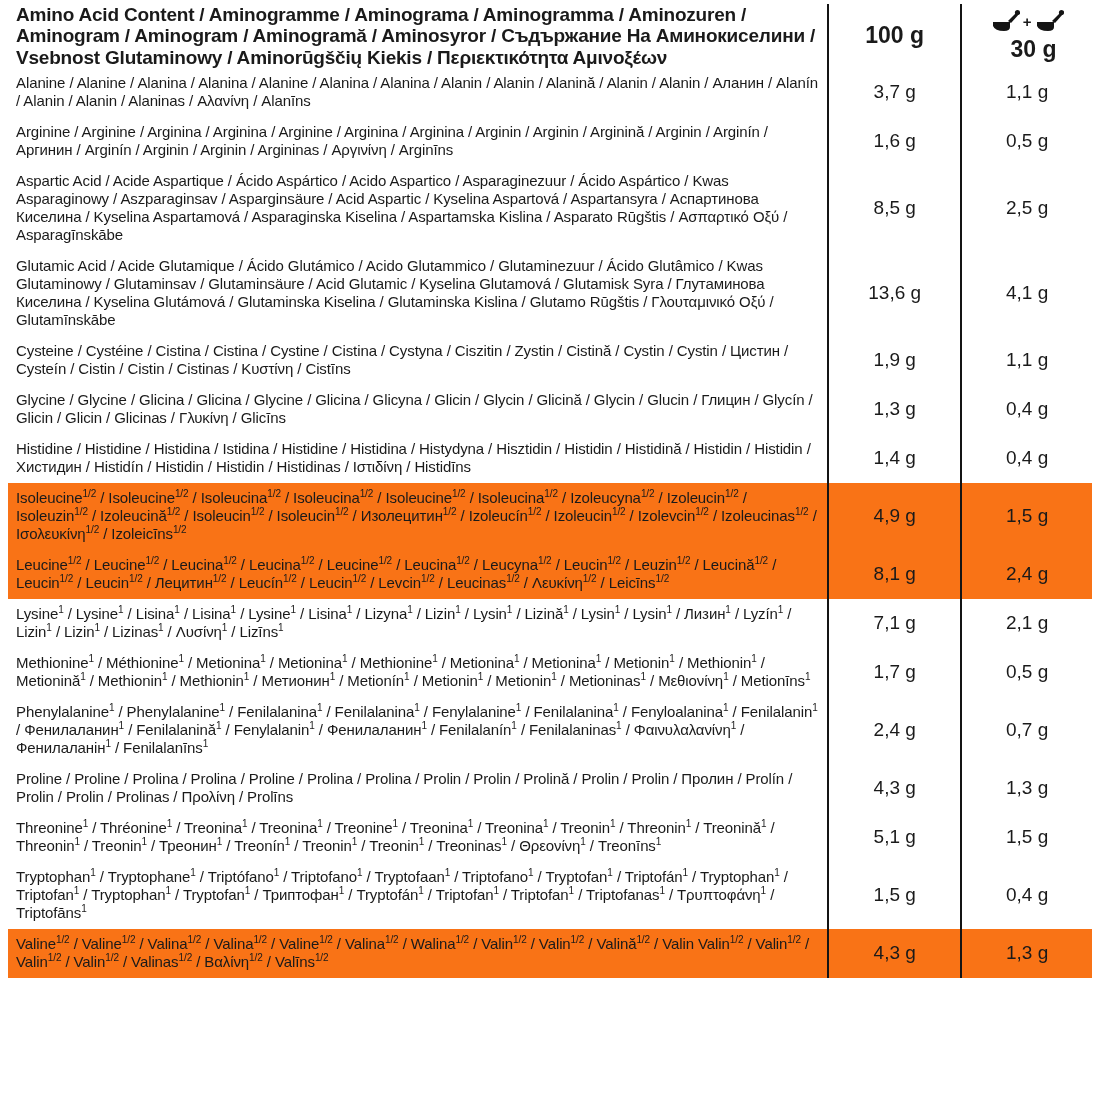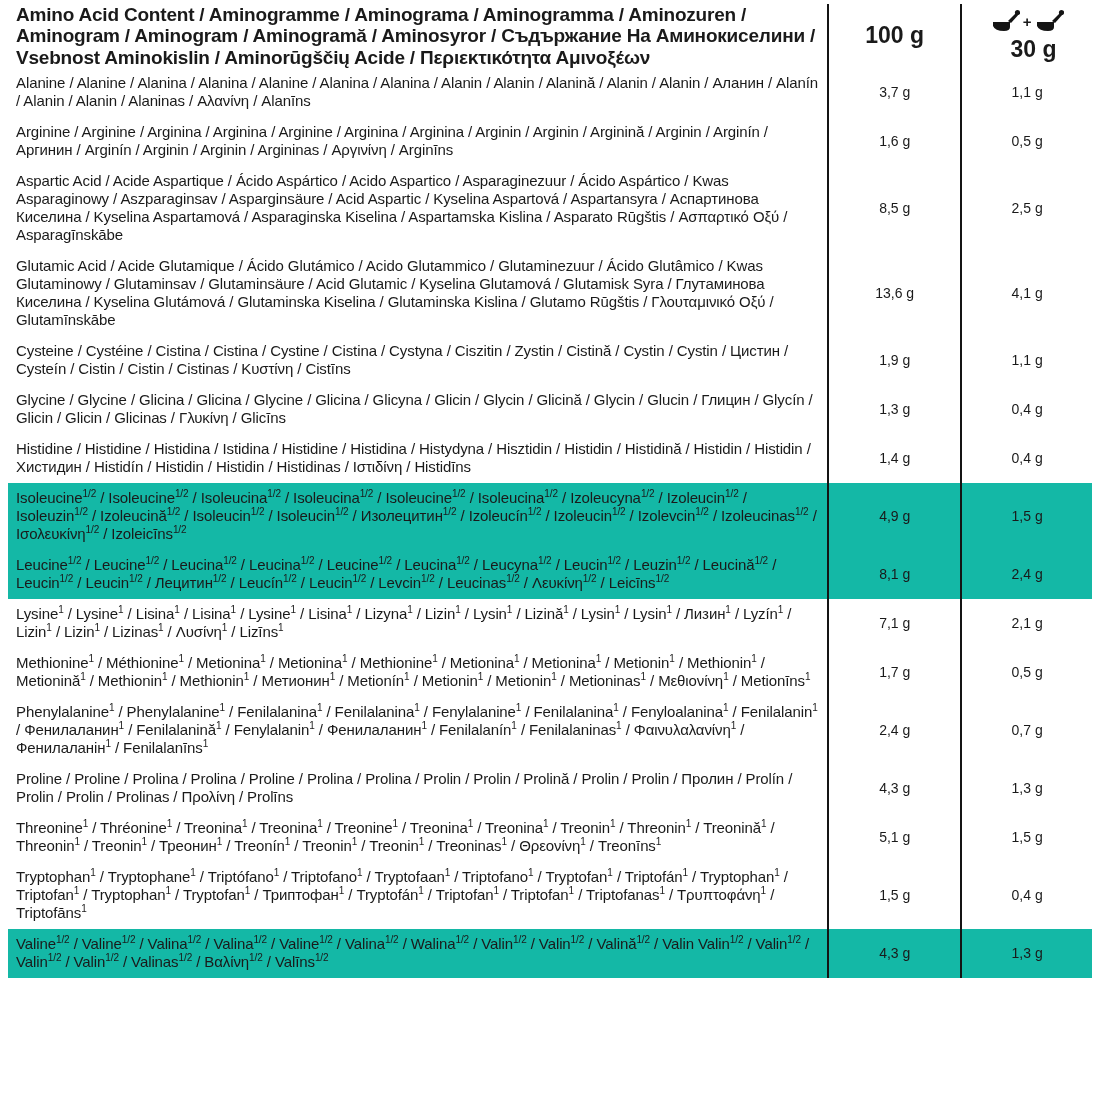--- a/index.html
+++ b/index.html
@@ -83,31 +83,31 @@
   }
 
   .data-row td {
     border-bottom: 1.5px solid #bdbdbd;
     margin-left: 31px;
   }
   .data-row.last td {
     border-bottom: 0;
   }
   .data-row.shaded td {
-    background: #14b8a6;
+    background: #f97316;
   }
   .row-names {
     font-size: 15px;
     line-height: 1.2;
     padding: 6px 8px 7px 8px !important;
     letter-spacing: -0.1px;
   }
   .row-val {
     text-align: center;
-    font-size: 14px;
+    font-size: 19px;
     border-left: 2px solid #141414 !important;
     padding: 4px 2px !important;
     white-space: nowrap;
   }
   sup {
     font-size: 10px;
     vertical-align: super;
     line-height: 0;
   }
 </style>
@@ -121,21 +121,21 @@
       <col class="col-v1">
       <col class="col-v2">
     </colgroup>
     <tbody>
       <tr class="toprule">
         <td></td>
           <td></td>
           <td></td>
       </tr>
       <tr class="head-row">
-        <td class="head-title">Amino Acid Content / Aminogramme / Aminograma / Aminogramma / Aminozuren / Aminogram / Aminogram / Aminogramă / Aminosyror / Съдържание На Аминокиселини / Vsebnost Aminokislin / Aminorūgščių Acide / Περιεκτικότητα Αμινοξέων</td>
+        <td class="head-title">Amino Acid Content / Aminogramme / Aminograma / Aminogramma / Aminozuren / Aminogram / Aminogram / Aminogramă / Aminosyror / Съдържание На Аминокиселини / Vsebnost Glutaminowy / Aminorūgščių Kiekis / Περιεκτικότητα Αμινοξέων</td>
         <td class="head-val">100 g</td>
         <td class="head-val">
           <div class="scoop-wrap">
             <svg width="30" height="24" viewBox="0 0 30 24">
               <path d="M3 13 L20 13 L20 18 Q20 22 14 22 Q5 22 3 17 Z" fill="#141414"></path>
               <path d="M18 12 L27 3 L29 5 L21 14 Z" fill="#141414"></path>
               <circle cx="27.5" cy="3.5" r="2.6" fill="#141414"></circle>
             </svg>
             <span class="scoop-plus">+</span>
             <svg width="30" height="24" viewBox="0 0 30 24">

